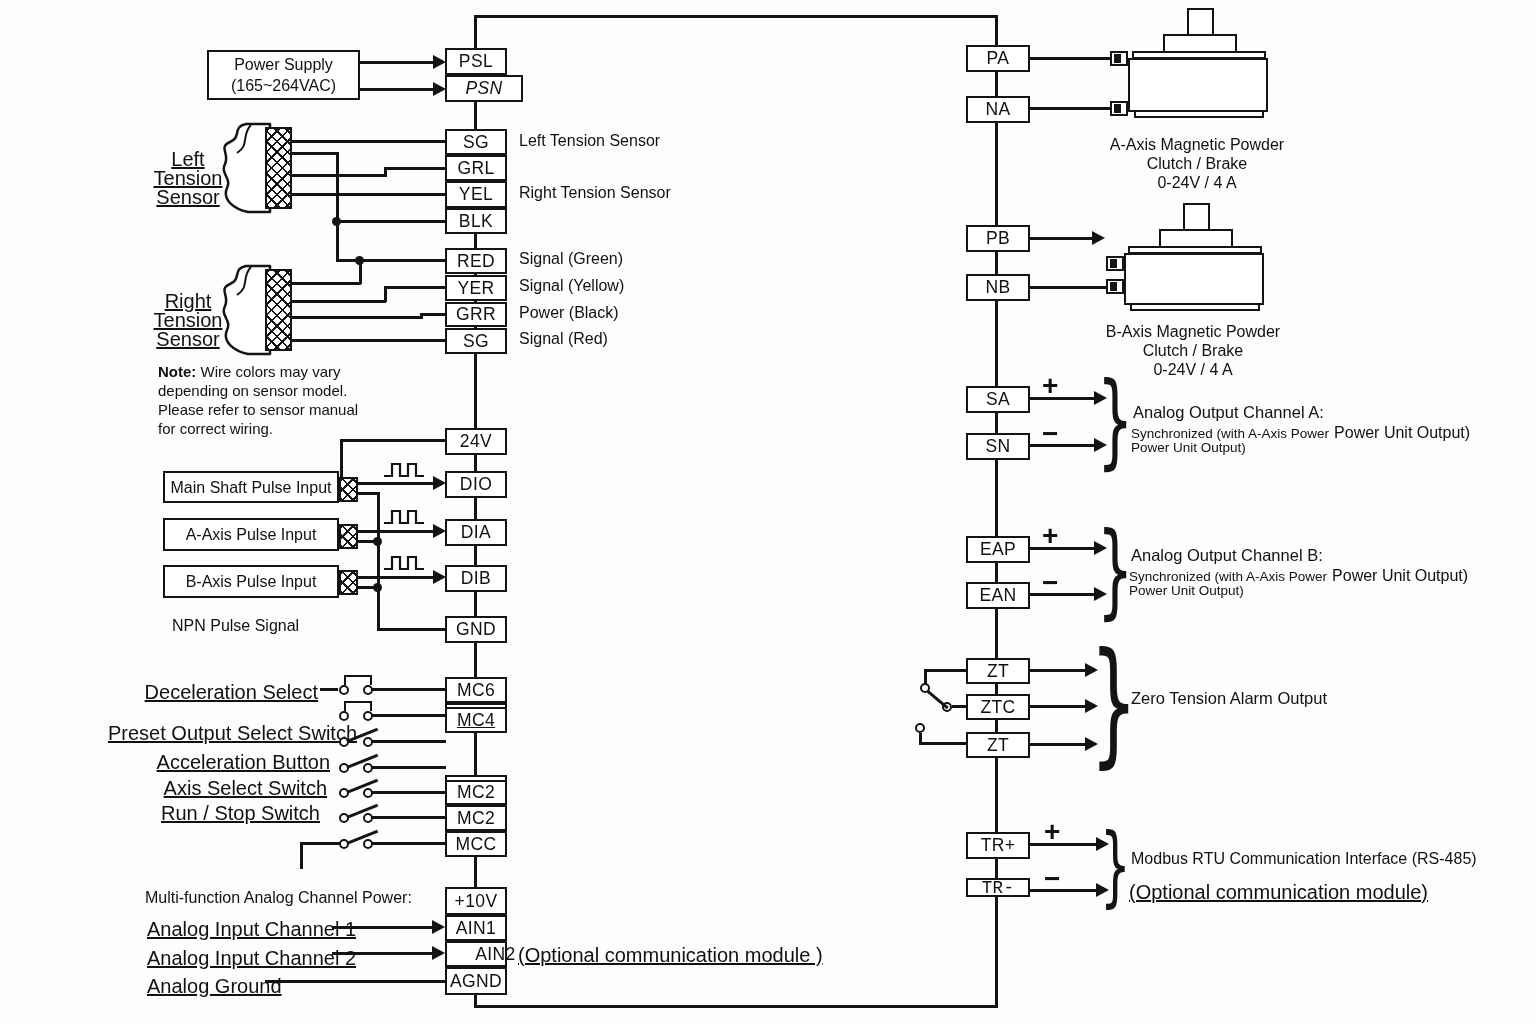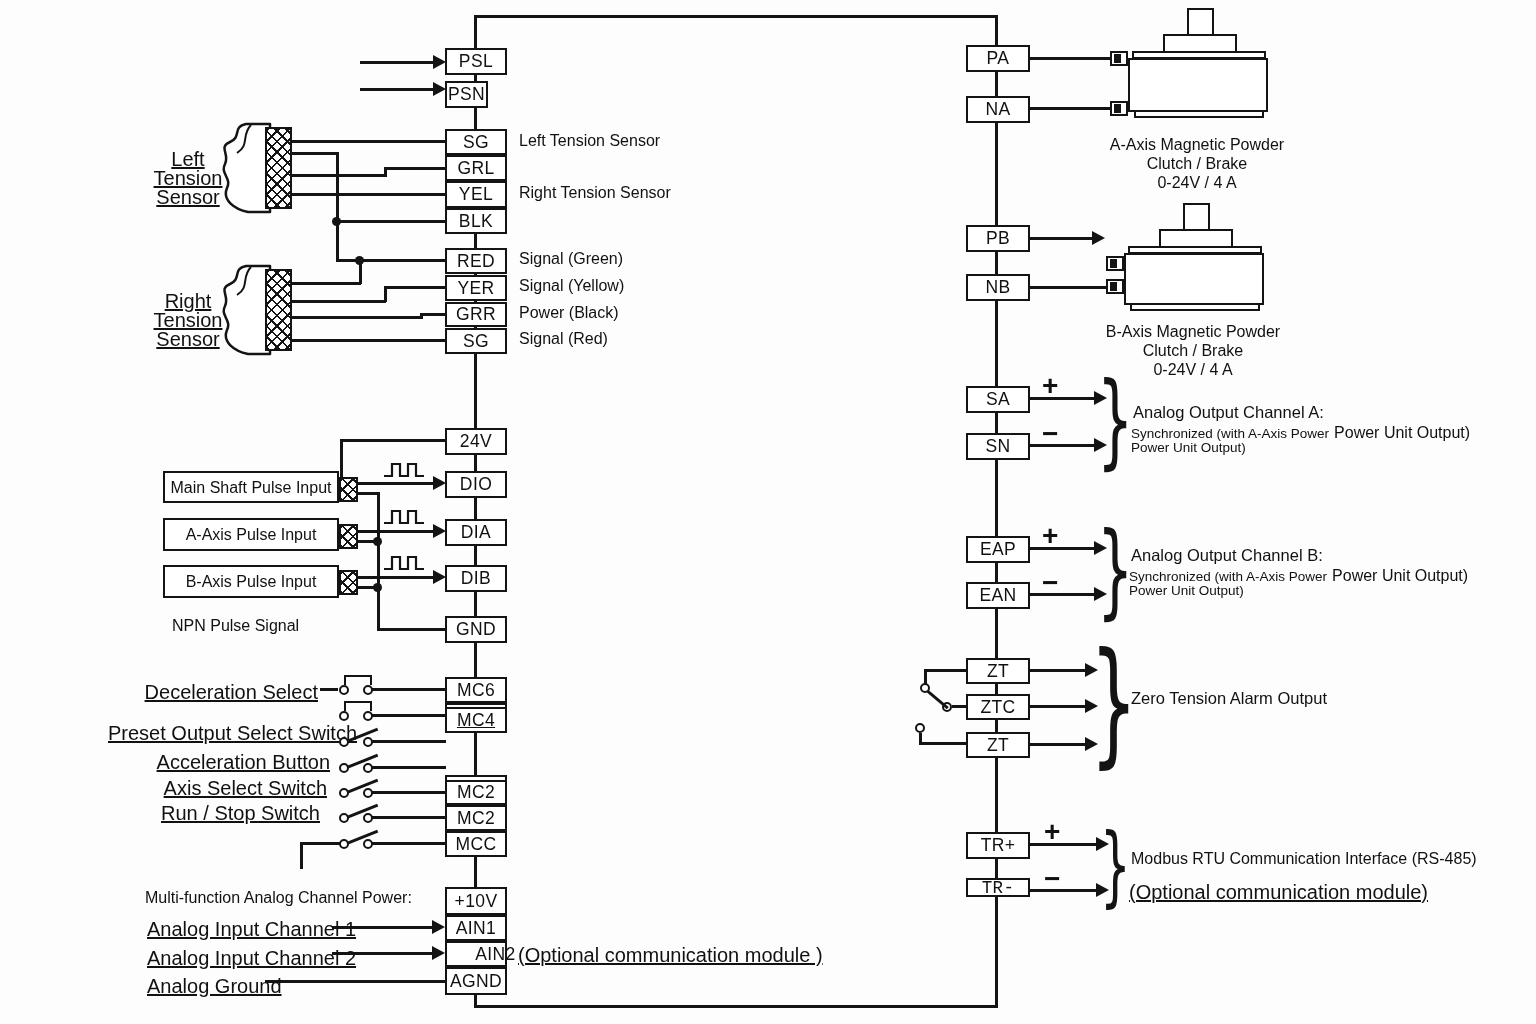--- a/index.html
+++ b/index.html
@@ -34,43 +34,50 @@
   .sub-bg{font-size:16px;margin-left:5px;}
   .note{position:absolute;width:214px;font-size:15px;line-height:19px;z-index:6;}
   svg{position:absolute;z-index:5;}
 </style>
 </head>
 <body>
 
 <div class="canvas">
 
 
+  <div class="obox" style="left:207px;top:50px;width:153px;height:50px;">
+    <div>Power Supply</div>
+    <div>(165~264VAC)</div>
+  </div>
 
   <svg style="left:220px;top:121px;" width="52" height="94" viewBox="0 0 52 94">
     <path d="M50,3 H26 C12,6 22,16 10,21 C-2,26 10,33 5,43 C0,53 12,57 7,67 C2,79 14,88 28,91 H50 Z" fill="#fff" stroke="#141414" stroke-width="2.5" stroke-linejoin="round"></path>
     <path d="M31,4 C21,14 30,24 17,32" fill="none" stroke="#141414" stroke-width="2"></path>
   </svg>
   <div class="hatch" style="left:265px;top:127px;width:27px;height:82px;"></div>
 
   <svg style="left:220px;top:263px;" width="52" height="94" viewBox="0 0 52 94">
     <path d="M50,3 H26 C12,6 22,16 10,21 C-2,26 10,33 5,43 C0,53 12,57 7,67 C2,79 14,88 28,91 H50 Z" fill="#fff" stroke="#141414" stroke-width="2.5" stroke-linejoin="round"></path>
     <path d="M31,4 C21,14 30,24 17,32" fill="none" stroke="#141414" stroke-width="2"></path>
   </svg>
   <div class="hatch" style="left:265px;top:269px;width:27px;height:82px;"></div>
 
   <div class="lbl-s ctr" style="left:146px;top:148px;width:84px;">Left</div>
   <div class="lbl-s ctr" style="left:146px;top:167px;width:84px;">Tension</div>
   <div class="lbl-s ctr" style="left:146px;top:186px;width:84px;">Sensor</div>
   <div class="lbl-s ctr" style="left:146px;top:290px;width:84px;">Right</div>
   <div class="lbl-s ctr" style="left:146px;top:309px;width:84px;">Tension</div>
   <div class="lbl-s ctr" style="left:146px;top:328px;width:84px;">Sensor</div>
 
+  <div class="note" style="left:158px;top:362px;">
+    <b>Note:</b><span> Wire colors may vary depending on sensor model. Please refer to sensor manual for correct wiring.</span>
+  </div>
 
   <div class="tbox" style="left:445px;top:48px;width:62px;height:27px;">PSL</div>
-  <div class="tbox" style="left:445px;top:81px;width:43px;height:27px;">PSN</div>
+  <div class="tbox" style="left:445px;top:75px;width:78px;height:27px;font-style:italic;">PSN</div>
   <div class="tbox" style="left:445px;top:129px;width:62px;height:26px;">SG</div>
   <div class="tbox" style="left:445px;top:155px;width:62px;height:26px;">GRL</div>
   <div class="tbox" style="left:445px;top:181px;width:62px;height:27px;">YEL</div>
   <div class="tbox" style="left:445px;top:208px;width:62px;height:26px;">BLK</div>
   <div class="tbox" style="left:445px;top:248px;width:62px;height:26px;">RED</div>
   <div class="tbox" style="left:445px;top:275px;width:62px;height:26px;">YER</div>
   <div class="tbox" style="left:445px;top:302px;width:62px;height:25px;">GRR</div>
   <div class="tbox" style="left:445px;top:328px;width:62px;height:26px;">SG</div>
   <div class="tbox" style="left:445px;top:428px;width:62px;height:27px;">24V</div>
   <div class="tbox" style="left:445px;top:471px;width:62px;height:27px;">DIO</div>

